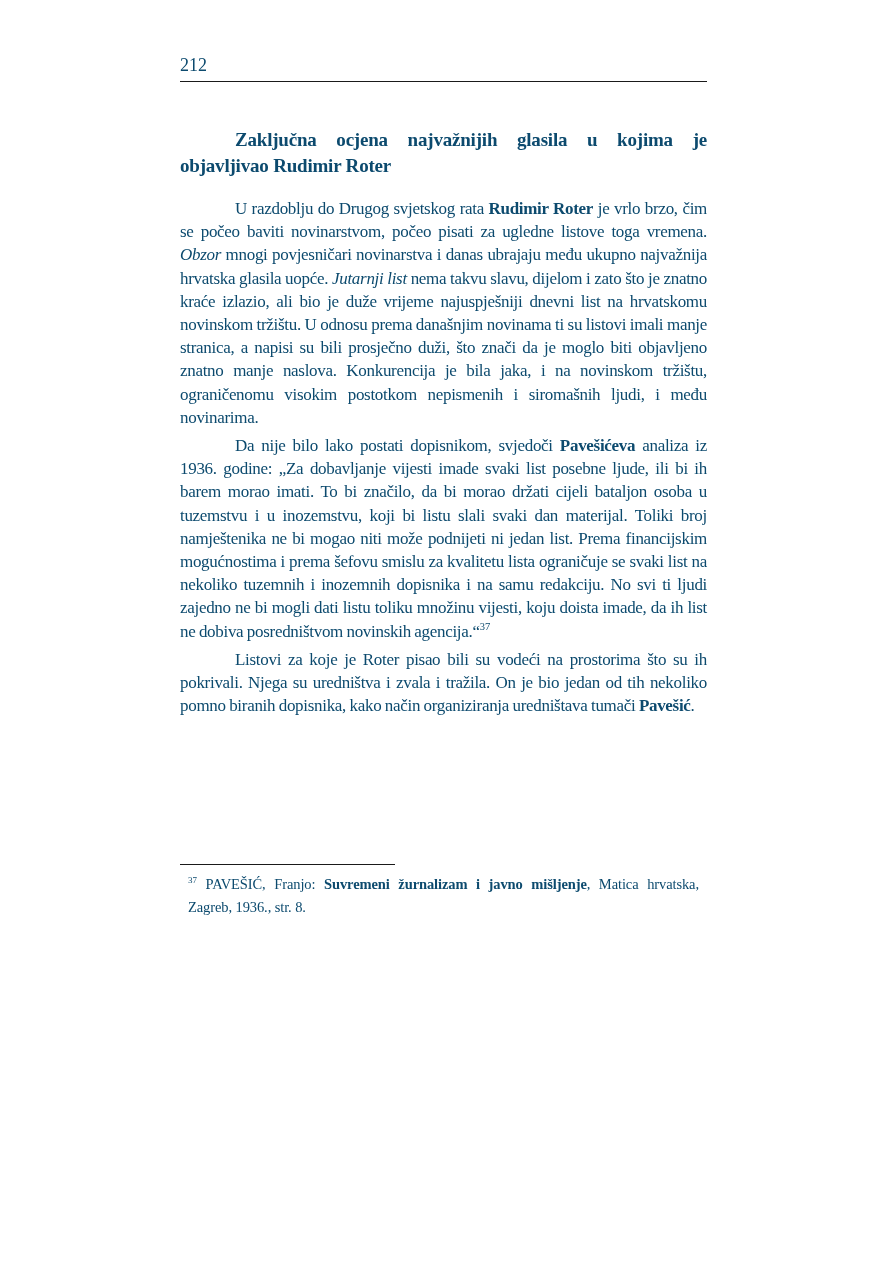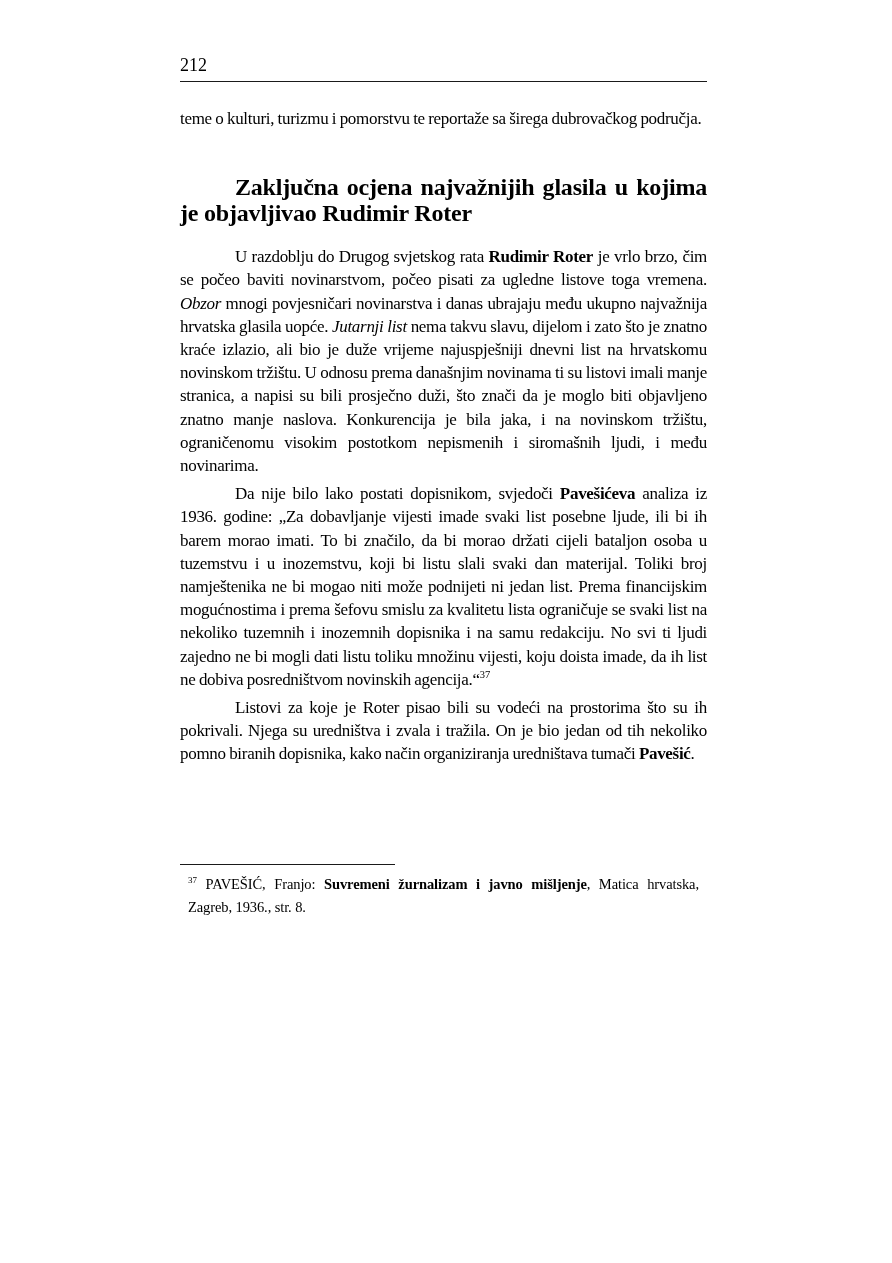--- a/index.html
+++ b/index.html
@@ -4,21 +4,21 @@
 <style>
   * { box-sizing: border-box; }
   html, body { margin: 0; padding: 0; background: #ffffff; }
   .page {
     position: relative;
     width: 892px;
     height: 1263px;
     background: #ffffff;
     overflow: hidden;
     font-family: "Liberation Serif", "DejaVu Serif", serif;
-    color: #000000;
+    color: #0c4a6e;
   }
   .text-block {
     position: absolute;
     left: 180px;
     top: 55px;
     width: 527px;
   }
   .header {
     display: flex;
     align-items: baseline;
@@ -32,21 +32,21 @@
     font-size: 17px;
     line-height: 23.2px;
     text-align: justify;
     letter-spacing: -0.3px;
     word-spacing: -0.5px;
     margin: 0 0 5px 0;
     hyphens: none;
   }
   .intro { margin-top: 25px; }
   .heading {
-    font-size: 24px;
+    font-size: 19px;
     line-height: 25.5px;
     font-weight: bold;
     text-align: justify;
     text-indent: 55px;
     letter-spacing: -0.2px;
     margin: 45px 0 19px 0;
   }
   .body-para { text-indent: 55px; }
   .bold { font-weight: bold; }
   .italic { font-style: italic; }
@@ -80,21 +80,20 @@
 <body>
 
 <div class="page">
 
   <div class="text-block">
 
     <div class="header">
       <span class="pagenum">212</span>
     </div>
 
-    <p class="para intro"><span class="run">teme o kulturi, turizmu i pomorstvu te reportaže sa širega dubrovačkog područja.</span></p>
 
     <h2 class="heading"><span class="run">Zaključna ocjena najvažnijih glasila u kojima je objavljivao Rudimir Roter</span></h2>
 
     <p class="para body-para"><span class="run">U razdoblju do Drugog svjetskog rata </span><span class="run bold">Rudimir Roter</span><span class="run"> je vrlo brzo, čim se počeo baviti novinarstvom, počeo pisati za ugledne listove toga vremena. </span><span class="run italic">Obzor</span><span class="run"> mnogi povjesničari novinarstva i danas ubrajaju među ukupno najvažnija hrvatska glasila uopće. </span><span class="run italic">Jutarnji list</span><span class="run"> nema takvu slavu, dijelom i zato što je znatno kraće izlazio, ali bio je duže vrijeme najuspješniji dnevni list na hrvatskomu novinskom tržištu. U odnosu prema današnjim novinama ti su listovi imali manje stranica, a napisi su bili prosječno duži, što znači da je moglo biti objavljeno znatno manje naslova. Konkurencija je bila jaka, i na novinskom tržištu, ograničenomu visokim postotkom nepismenih i siromašnih ljudi, i među novinarima.</span></p>
 
     <p class="para body-para"><span class="run">Da nije bilo lako postati dopisnikom, svjedoči </span><span class="run bold">Pavešićeva</span><span class="run"> analiza iz 1936. godine: „Za dobavljanje vijesti imade svaki list posebne ljude, ili bi ih barem morao imati. To bi značilo, da bi morao držati cijeli bataljon osoba u tuzemstvu i u inozemstvu, koji bi listu slali svaki dan materijal. Toliki broj namještenika ne bi mogao niti može podnijeti ni jedan list. Prema financijskim mogućnostima i prema šefovu smislu za kvalitetu lista ograničuje se svaki list na nekoliko tuzemnih i inozemnih dopisnika i na samu redakciju. No svi ti ljudi zajedno ne bi mogli dati listu toliku množinu vijesti, koju doista imade, da ih list ne dobiva posredništvom novinskih agencija.“</span><span class="run sup">37</span></p>
 
     <p class="para body-para"><span class="run">Listovi za koje je Roter pisao bili su vodeći na prostorima što su ih pokrivali. Njega su uredništva i zvala i tražila. On je bio jedan od tih nekoliko pomno biranih dopisnika,  kako način organiziranja uredništava tumači </span><span class="run bold">Pavešić</span><span class="run">.</span></p>
 
   </div>

